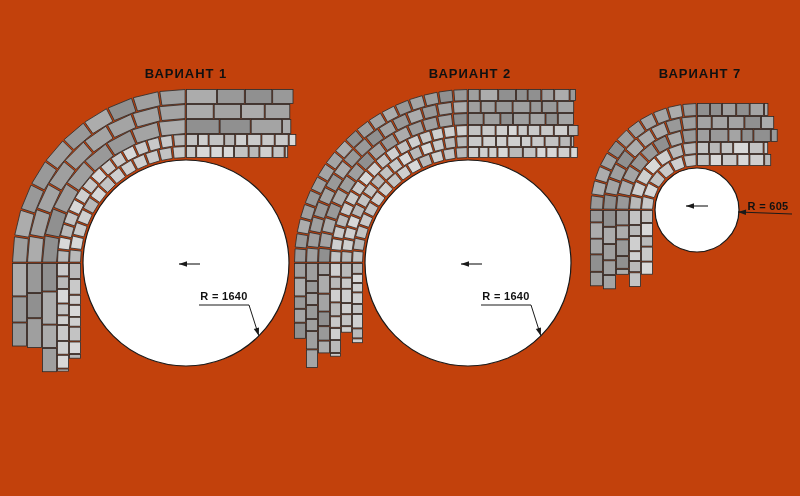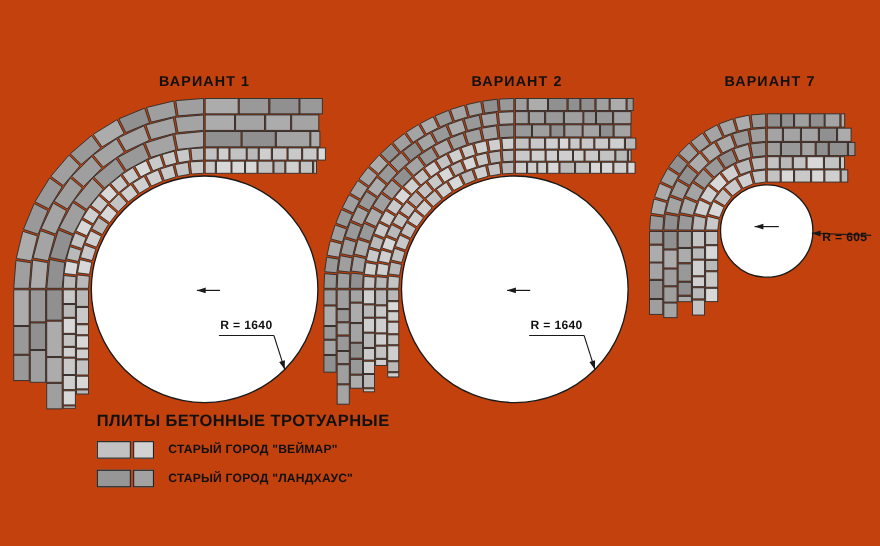--- a/index.html
+++ b/index.html
@@ -460,32 +460,15 @@
         </g>
       </g>
     </svg>
 
   <div class="overlay variant-title" style="left:186px; top:66px;">ВАРИАНТ 1</div>
   <div class="overlay variant-title" style="left:470px; top:66px;">ВАРИАНТ 2</div>
   <div class="overlay variant-title" style="left:700px; top:66px;">ВАРИАНТ 7</div>
 
   <div class="overlay radius-label" style="left:224px; top:290px;">R = 1640</div>
   <div class="overlay radius-label" style="left:506px; top:290px;">R = 1640</div>
-  <div class="overlay radius-label" style="left:768px; top:210px;">R = 605</div>
+  <div class="overlay radius-label" style="left:768px; top:200px;">R = 605</div>
 
-  <div class="legend">
-    <div class="legend-title">ПЛИТЫ БЕТОННЫЕ ТРОТУАРНЫЕ</div>
-    <div class="legend-item">
-      <span class="swatch">
-        <span class="tile t1" style="background: rgb(194, 194, 194);"></span>
-        <span class="tile t2" style="background: rgb(210, 210, 210);"></span>
-      </span>
-      <span class="legend-label">СТАРЫЙ ГОРОД "ВЕЙМАР"</span>
-    </div>
-    <div class="legend-item">
-      <span class="swatch">
-        <span class="tile t1" style="background: rgb(150, 150, 150);"></span>
-        <span class="tile t2" style="background: rgb(162, 162, 162);"></span>
-      </span>
-      <span class="legend-label">СТАРЫЙ ГОРОД "ЛАНДХАУС"</span>
-    </div>
-  </div>
 </div>
 
 </body></html>

